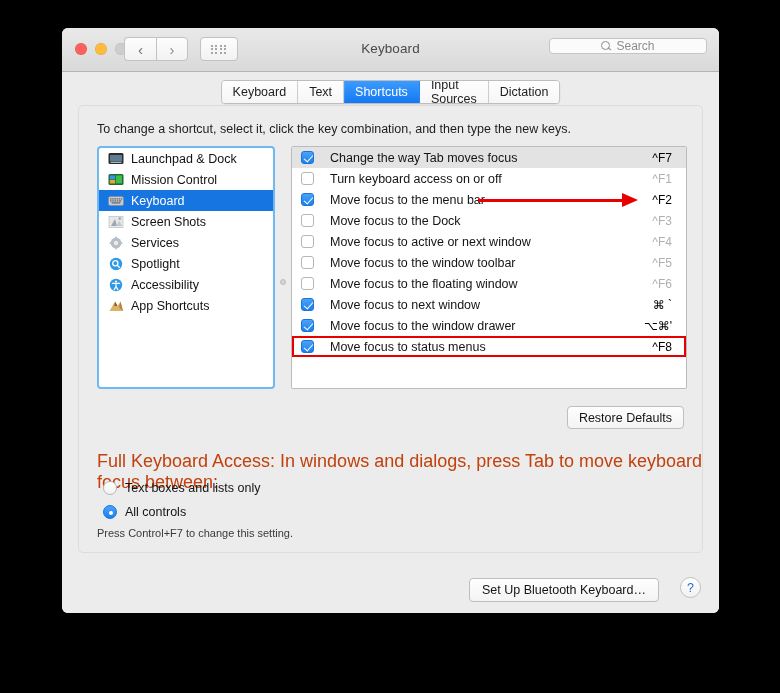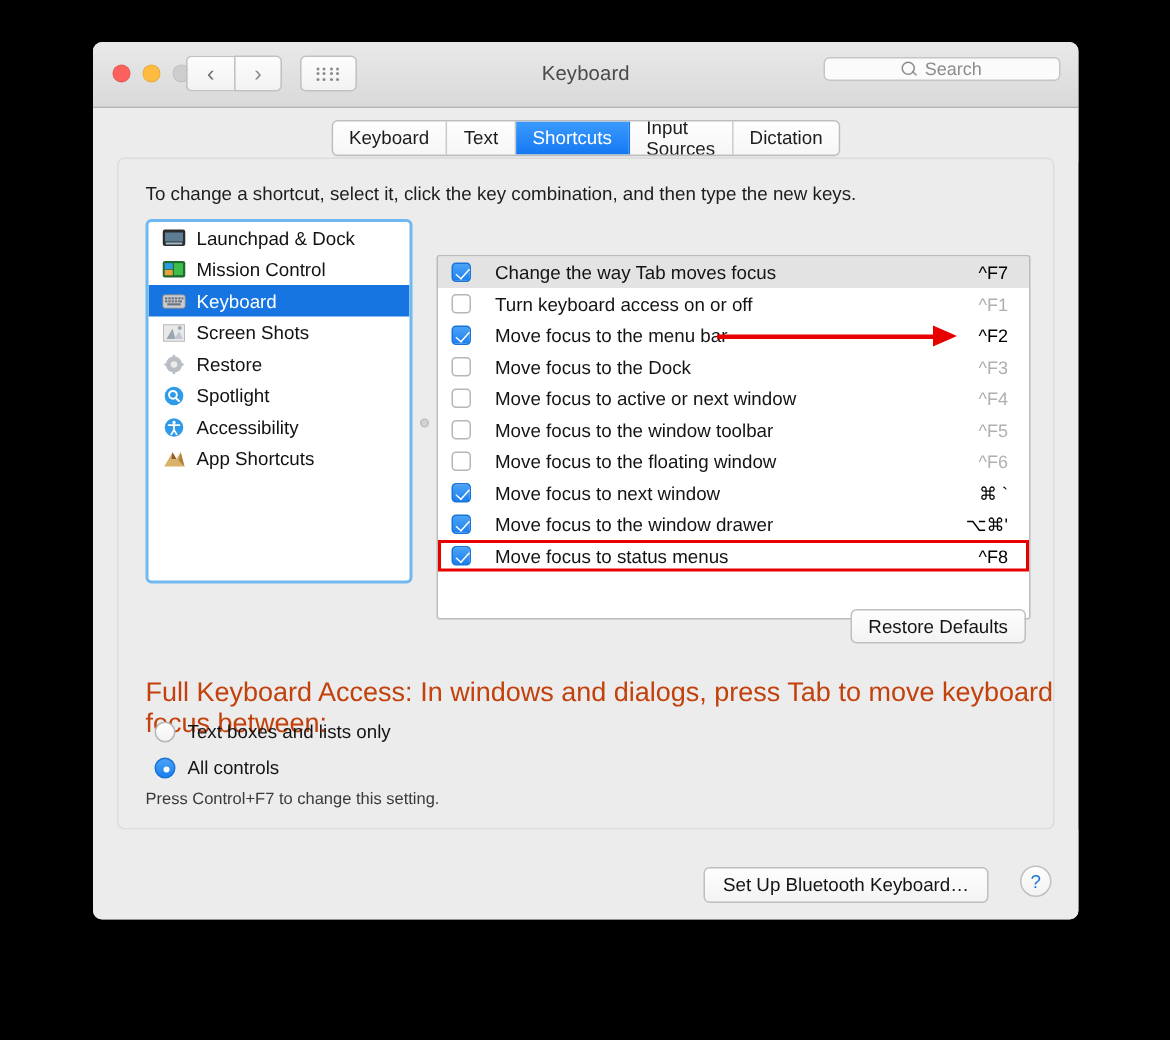--- a/index.html
+++ b/index.html
@@ -132,21 +132,20 @@
     background: #d3d3d3; border: 1px solid #bdbdbd;
   }
 
   .listpane {
     width: 396px; height: 243px;
     background: #fff;
     border: 1px solid #bcbcbc;
     border-radius: 2px;
     position: relative;
     overflow: hidden;
-    margin-top: 24px;
   }
   .srow {
     height: 21px; display: flex; align-items: center;
     font-size: 12.5px; color: #141414;
     position: relative;
   }
   .srow.sel { background: #e3e3e3; }
   .cb {
     width: 13px; height: 13px; margin-left: 9px; flex: 0 0 13px;
     border-radius: 3px; border: 1px solid #b6b6b6; background: #fff;
@@ -320,21 +319,21 @@
                   <circle cx="8" cy="7" r="5.4"></circle>
                 </g>
                 <circle cx="8" cy="7" r="2.2" fill="#ececec"></circle>
                 <g fill="#b9bec4">
                   <rect x="7.2" y="0.6" width="1.6" height="2.4"></rect>
                   <rect x="7.2" y="11" width="1.6" height="2.4"></rect>
                   <rect x="1.6" y="6.2" width="2.4" height="1.6"></rect>
                   <rect x="12" y="6.2" width="2.4" height="1.6"></rect>
                 </g>
               </svg></span>
-            <span>Restore</span>
+            <span>Services</span>
           </div>
           <div class="side-item">
             <span class="side-ico"><svg viewBox="0 0 16 14" width="16" height="14">
                 <circle cx="8" cy="7" r="6.2" fill="#2e9ae8"></circle>
                 <circle cx="7.3" cy="6.2" r="2.6" fill="none" stroke="#fff" stroke-width="1.3"></circle>
                 <line x1="9.2" y1="8.3" x2="11.3" y2="10.3" stroke="#fff" stroke-width="1.4" stroke-linecap="round"></line>
               </svg></span>
             <span>Spotlight</span>
           </div>
           <div class="side-item">

